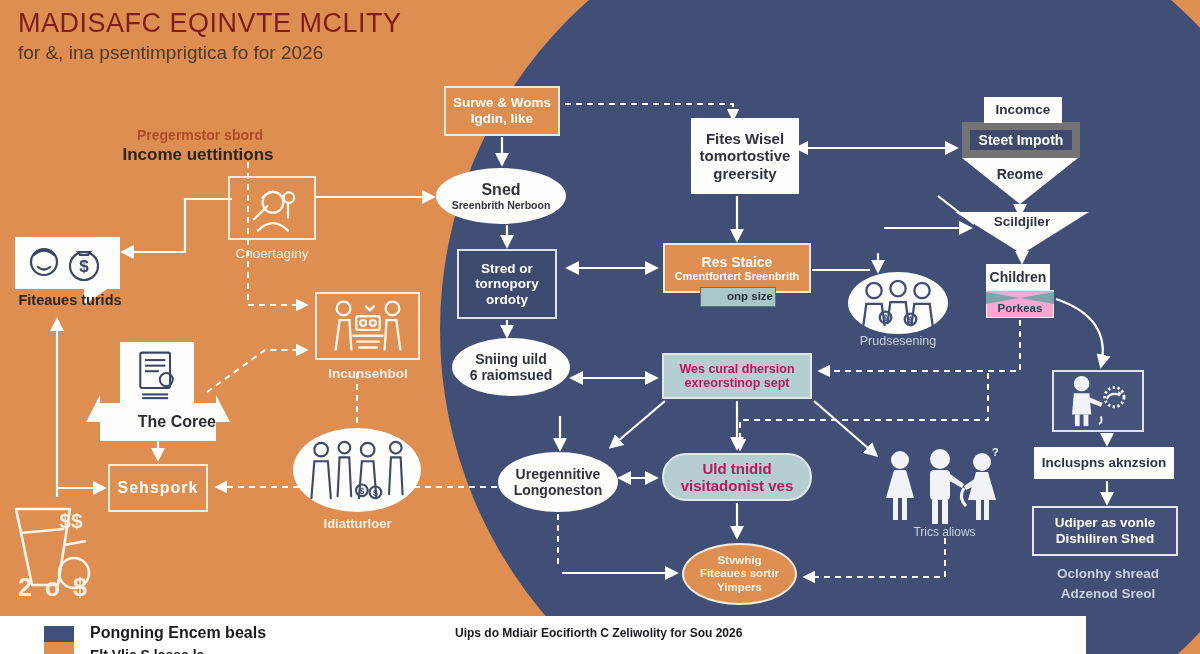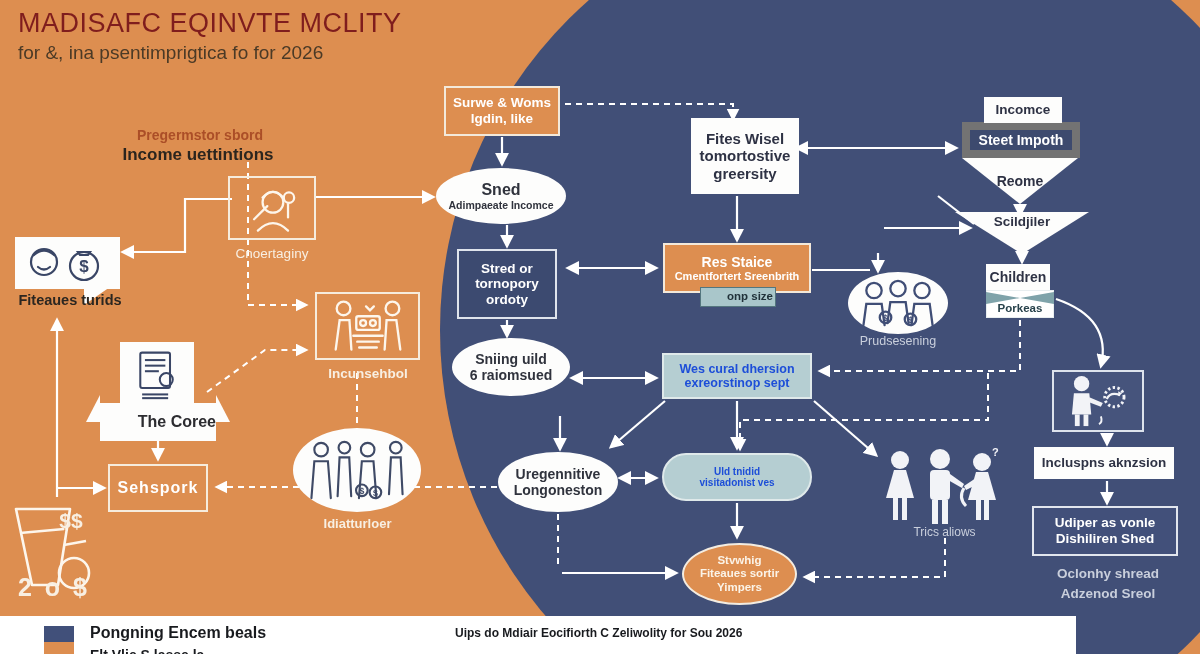--- a/index.html
+++ b/index.html
@@ -8,29 +8,29 @@
   .abs{position:absolute;}
   #navy-circle{position:absolute;left:440px;top:-110px;width:880px;height:880px;
                border-radius:50%;background:#414f77;z-index:1;}
   #arrows{position:absolute;left:0;top:0;z-index:2;pointer-events:none;}
   .node{position:absolute;z-index:3;box-sizing:border-box;display:flex;flex-direction:column;
         align-items:center;justify-content:center;text-align:center;line-height:1.15;}
   .wbor{border:2px solid #f6ecdd;}
   .whitebox{background:#fdfdfc;color:#2e3244;justify-content:center;}
   .orangebox{background:#dd8e50;color:#fff;border:2px solid #f3e9da;}
   .navybox{background:#3c4a70;color:#fff;border:2px solid #dfe4ec;}
-  .tealbox{background:#b5ced2;color:#1d4ed8;border:2px solid #dfe9ea;}
+  .tealbox{background:#b5ced2;color:#be185d;border:2px solid #dfe9ea;}
   .ellipse{border-radius:50%;background:#fdfdfc;color:#30333d;}
   .lbl{position:absolute;z-index:3;text-align:center;line-height:1.2;}
   .tri{position:absolute;z-index:3;width:0;height:0;}
   .b{font-weight:bold;}
   .small{font-size:10.5px;}
   #title{left:18px;top:8px;font-size:27px;font-weight:normal;color:#7f1d1d;letter-spacing:.5px;z-index:3;}
   #subtitle{left:18px;top:42px;font-size:19px;color:#4b3a26;z-index:3;}
-  #footer{position:absolute;left:0;top:616px;width:1076px;height:38px;background:#fff;z-index:4;}
+  #footer{position:absolute;left:0;top:616px;width:1076px;height:38px;background:#fff;z-index:4;padding-left:10px;}
   #legend-navy{position:absolute;left:44px;top:10px;width:30px;height:16px;background:#41507a;}
   #legend-orange{position:absolute;left:44px;top:26px;width:30px;height:16px;background:#dd8e50;}
   .ftxt{position:absolute;color:#181a1e;font-weight:bold;}
   .coree-banner{position:absolute;left:100px;top:403px;width:116px;height:38px;background:#fdfdfc;
     z-index:3;display:flex;align-items:center;justify-content:flex-end;color:#2c2c30;font-weight:bold;font-size:16px;}
   .coree-banner:before,.coree-banner:after{content:"";position:absolute;top:-8px;border-style:solid;z-index:-1;}
   .coree-banner:before{left:-14px;border-width:27px 14px 0 0;border-color:transparent #fdfdfc transparent transparent;}
   .coree-banner:after{right:-14px;border-width:27px 0 0 14px;border-color:transparent transparent transparent #fdfdfc;}
   #bubble:after{content:"";position:absolute;right:10px;bottom:-16px;width:0;height:0;
     border-style:solid;border-width:18px 26px 0 0;border-color:#fdfdfc transparent transparent transparent;}
@@ -198,21 +198,21 @@
   </div>
   <div class="lbl ltext b" style="left:300px;top:516px;width:115px;font-size:13px;">Idiatturloer</div>
 
   <div class="node orangebox b" style="left:444px;top:86px;width:116px;height:50px;font-size:13.5px;">
     <span>Surwe &amp; Woms</span>
     <span>lgdin, like</span>
   </div>
 
   <div class="node ellipse" style="left:436px;top:168px;width:130px;height:56px;">
     <span class="b" style="font-size:16px;">Sned</span>
-    <span class="small b">Adimpaeate Incomce</span>
+    <span class="small b">Sreenbrith Nerboon</span>
   </div>
 
   <div class="node navybox b" style="left:457px;top:249px;width:100px;height:70px;font-size:13.5px;">
     <span>Stred or</span>
     <span>tornopory</span>
     <span>ordoty</span>
   </div>
 
   <div class="node ellipse b" style="left:452px;top:338px;width:118px;height:58px;font-size:14px;">
     <span>Sniing uild</span>
@@ -236,46 +236,46 @@
   </div>
   <div class="node b" style="left:700px;top:287px;width:76px;height:20px;background:#a9c6ca;border:1.5px solid #54767e;color:#21323a;font-size:11.5px;z-index:4;padding-left:24px;">
     <span>onp size</span>
   </div>
 
   <div class="node tealbox b" style="left:662px;top:353px;width:150px;height:46px;font-size:12.5px;">
     <span>Wes cural dhersion</span>
     <span>exreorstinop sept</span>
   </div>
 
-  <div class="node tealbox b" style="left:662px;top:453px;width:150px;height:48px;font-size:10px;border-radius:24px;">
+  <div class="node tealbox b" style="left:662px;top:453px;width:150px;height:48px;font-size:15px;border-radius:24px;">
     <span>Uld tnidid</span>
     <span>visitadonist ves</span>
   </div>
 
   <div class="node b" style="left:682px;top:543px;width:115px;height:62px;border-radius:50%;background:#dd8e50;border:2.5px solid #f3ece1;color:#fbf3e7;font-size:11.5px;">
     <span>Stvwhig</span>
     <span>Fiteaues sortir</span>
     <span>Yimpers</span>
   </div>
 
   <div class="node whitebox b" style="left:984px;top:97px;width:78px;height:26px;font-size:13.5px;z-index:4;">
     <span>Incomce</span>
   </div>
   <div class="node b" style="left:962px;top:122px;width:118px;height:36px;background:#3d4a6e;border:8px solid #737373;color:#fff;font-size:14px;">
     <span>Steet Impoth</span>
   </div>
   <div class="tri" style="left:962px;top:158px;border-left:58px solid transparent;border-right:58px solid transparent;border-top:46px solid #fdfdfc;"></div>
-  <div class="lbl b" style="left:970px;top:173px;width:100px;font-size:14px;color:#2e3244;z-index:4;">Reome</div>
+  <div class="lbl b" style="left:970px;top:166px;width:100px;font-size:14px;color:#2e3244;z-index:4;">Reome</div>
   <div class="tri" style="left:955px;top:212px;border-left:67px solid transparent;border-right:67px solid transparent;border-top:42px solid #fdfdfc;"></div>
   <div class="lbl b" style="left:962px;top:214px;width:120px;font-size:13.5px;color:#2e3244;z-index:4;">Scildjiler</div>
 
   <div class="node whitebox b" style="left:986px;top:264px;width:64px;height:26px;font-size:14px;">
     <span>Children</span>
   </div>
-  <div class="node" style="left:986px;top:290px;width:68px;height:28px;background:#ffffff;border:1px solid #e8eef0;">
+  <div class="node" style="left:986px;top:290px;width:68px;height:28px;background:#f9a8d4;border:1px solid #e8eef0;">
     <svg width="68" height="12" viewBox="0 0 68 12" style="position:absolute;top:1px;">
       <path d="M0,0 L34,6 L0,12 Z M68,0 L34,6 L68,12 Z" fill="#7fa3aa"></path>
     </svg>
     <span class="b" style="font-size:11.5px;color:#28424b;margin-top:10px;">Porkeas</span>
   </div>
 
   <div class="node ellipse" style="left:848px;top:272px;width:100px;height:62px;">
     <svg width="80" height="48" viewBox="0 0 82 50">
       <g stroke="#404e76" stroke-width="2.4" fill="none" stroke-linecap="round">
         <circle cx="16" cy="12" r="8"></circle>

